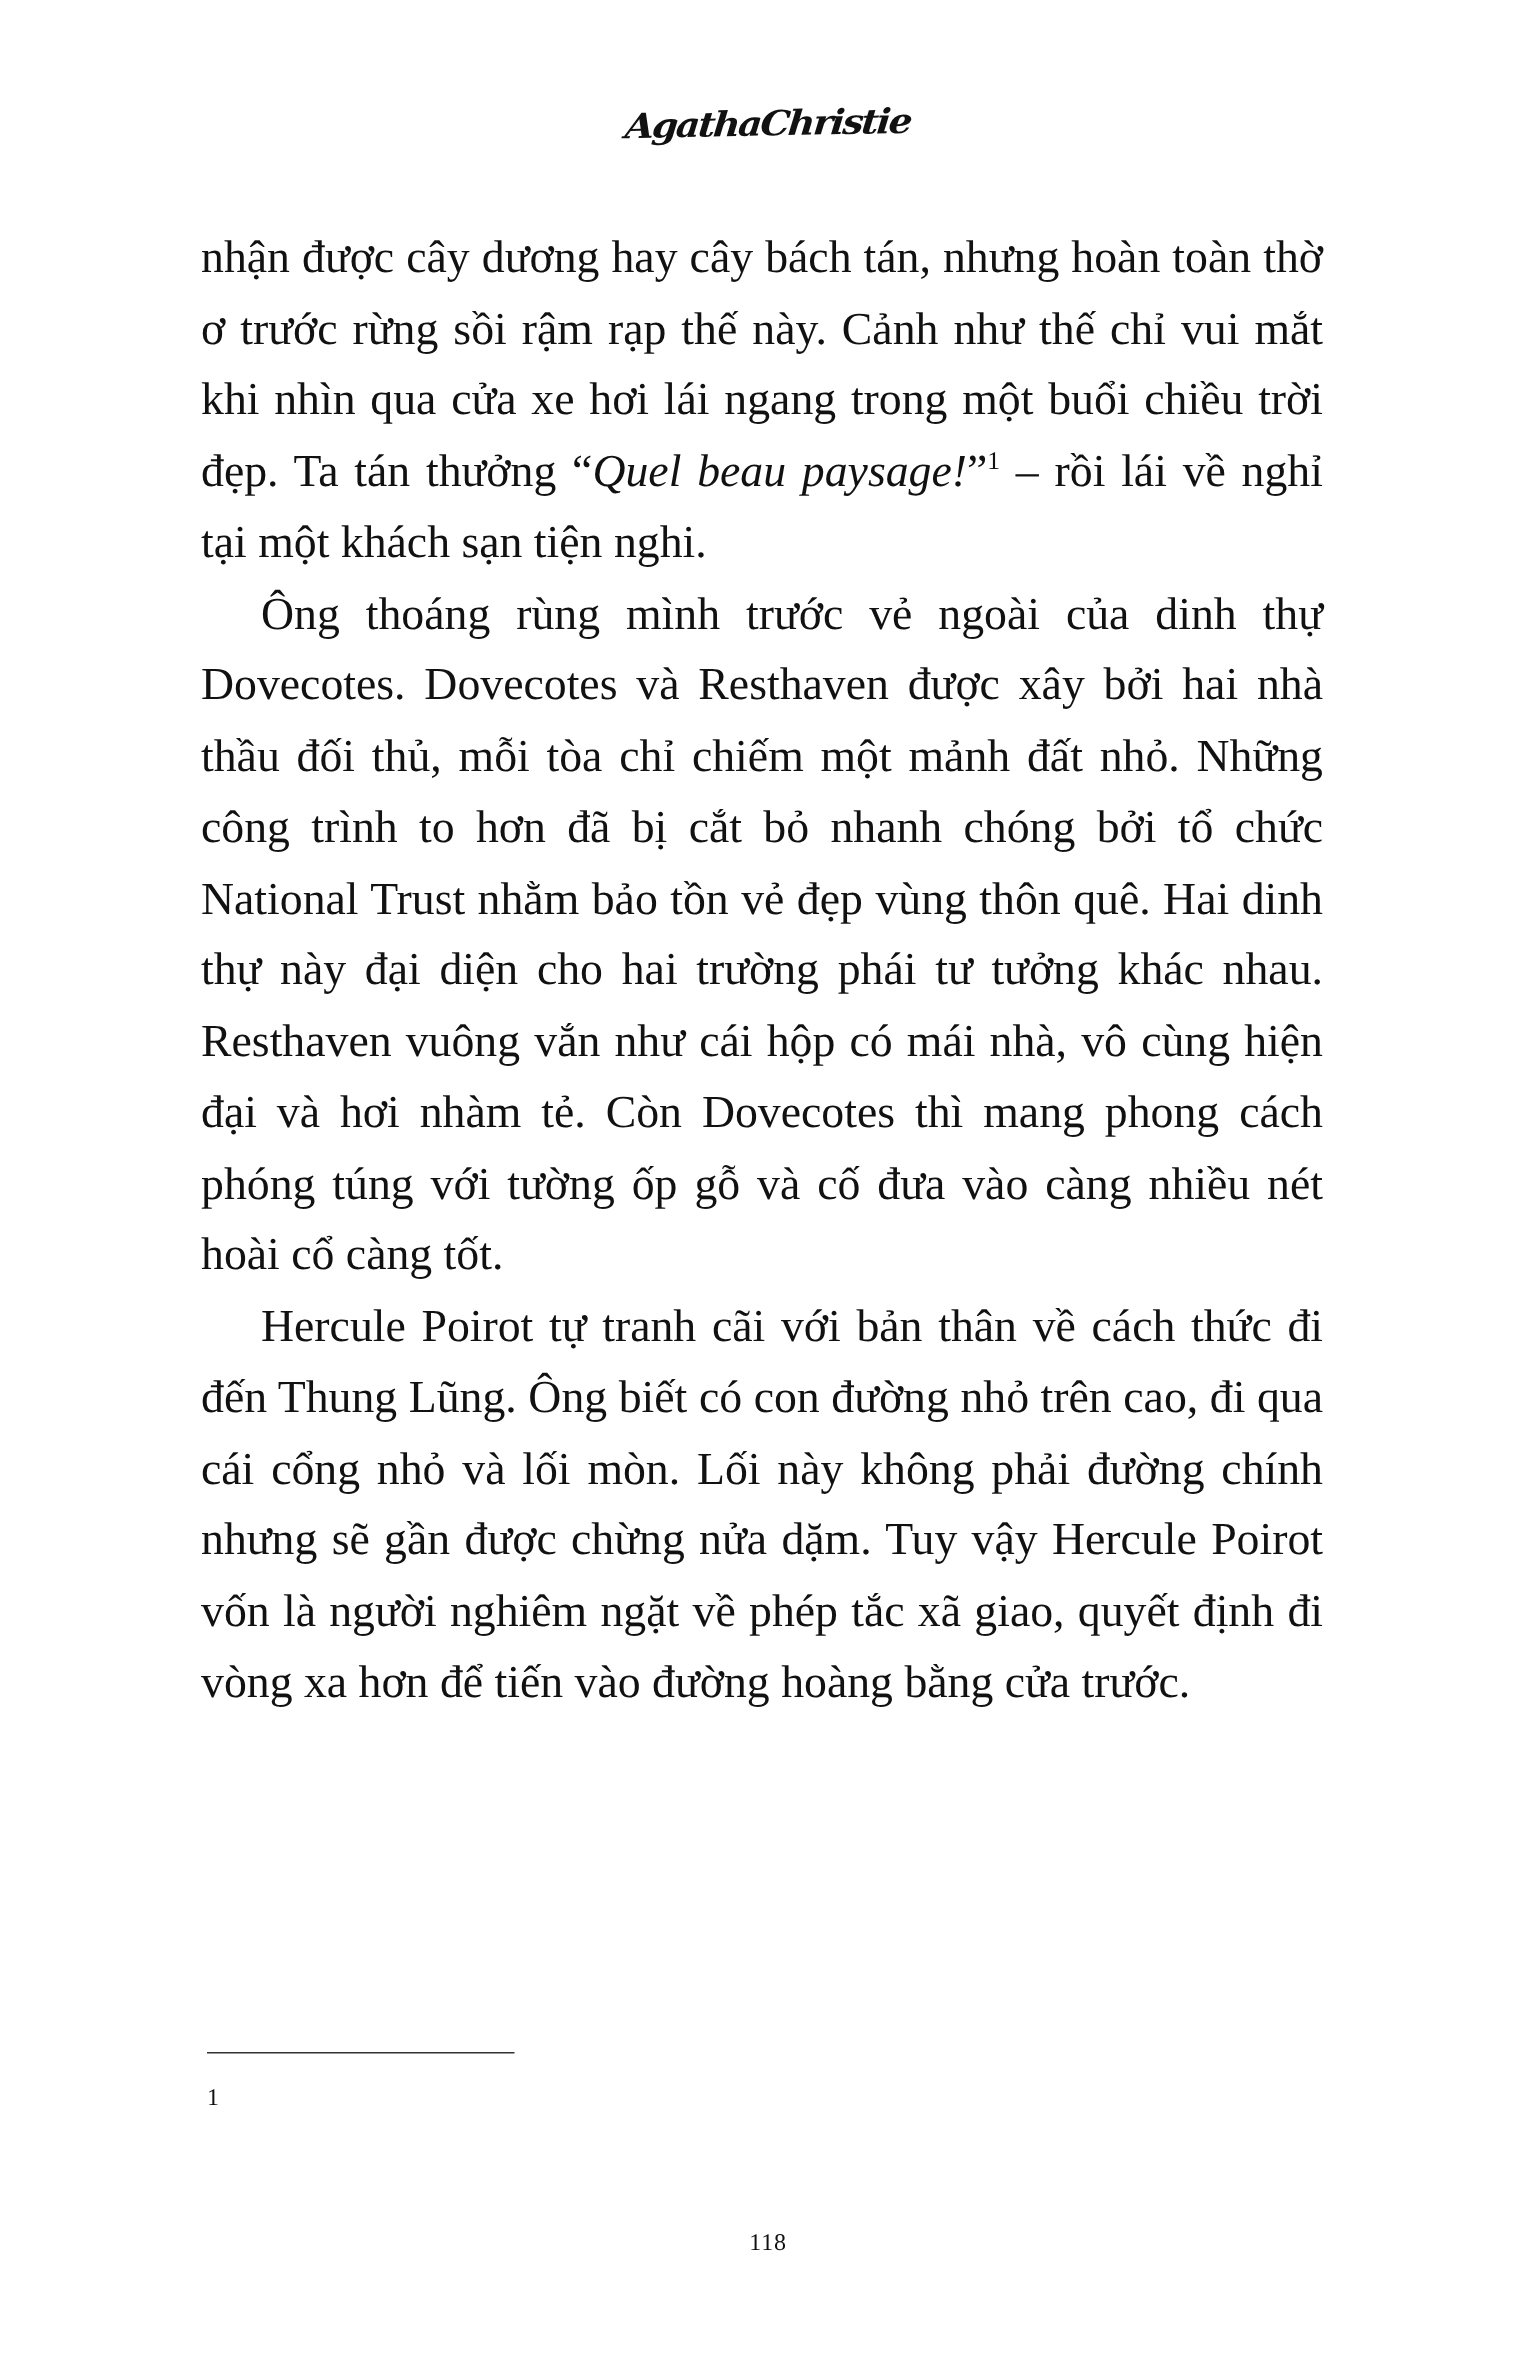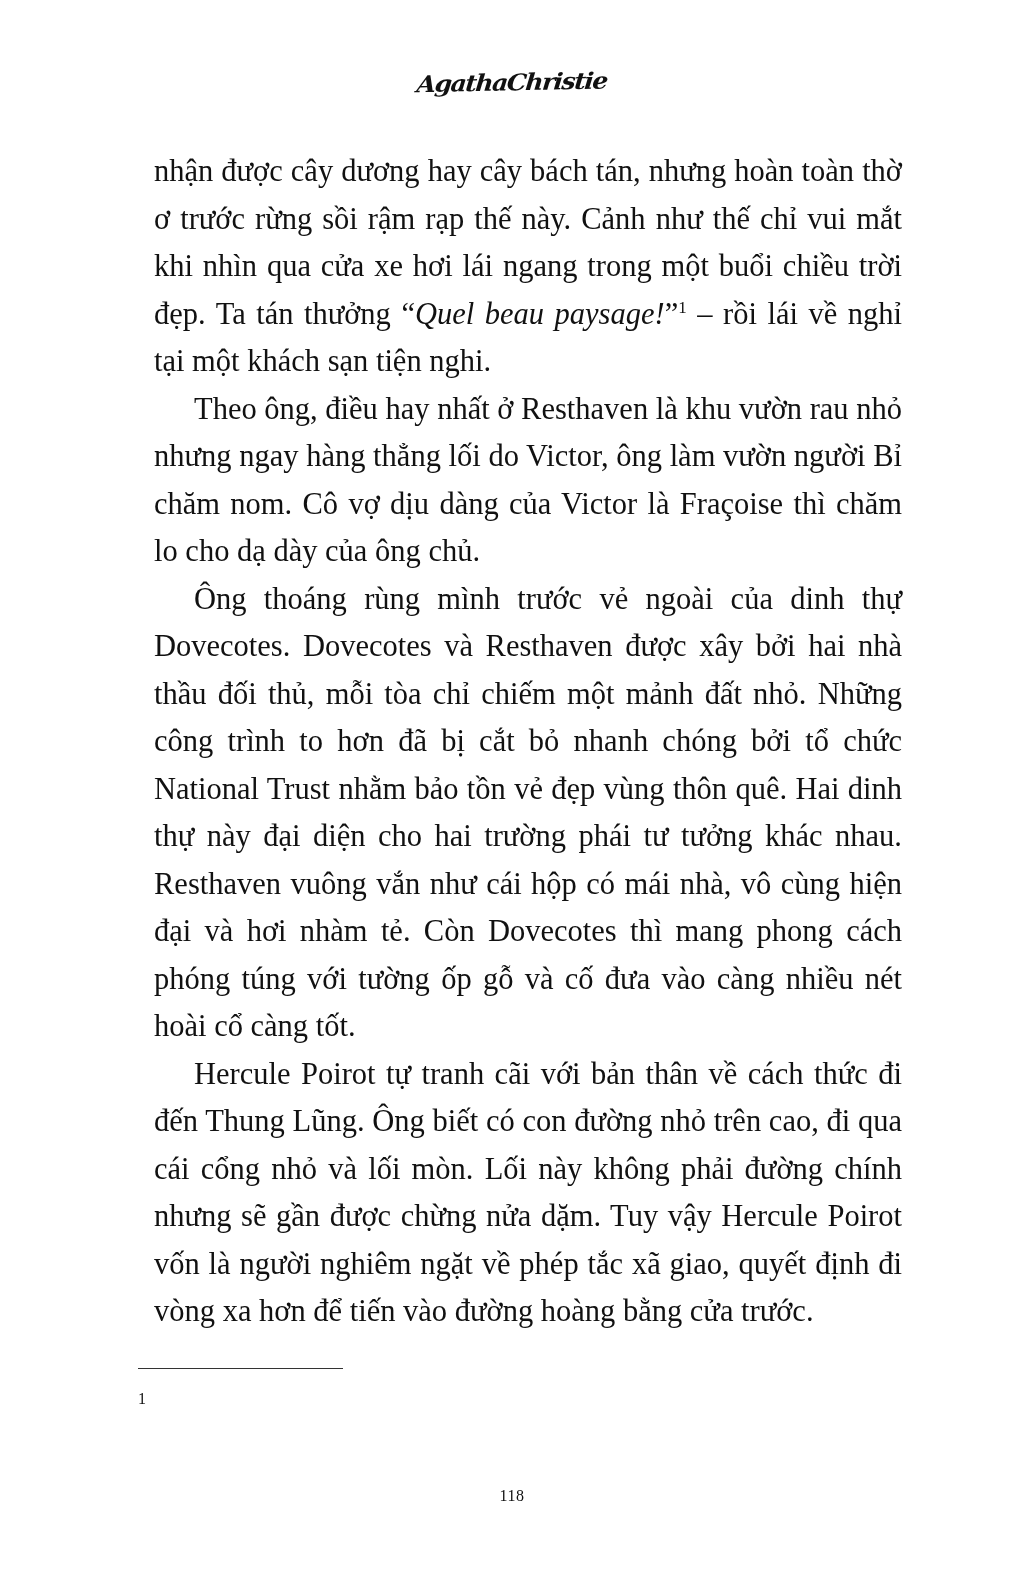--- a/index.html
+++ b/index.html
@@ -35,21 +35,21 @@
     color: #111111;
     transform: scaleY(0.92);
   }
   .running-head .sig {
     display: inline-block;
     transform: skewX(-6deg) rotate(-1.2deg);
   }
   .body-col {
     position: absolute;
     top: 148px;
-    left: 154px;
+    left: 134px;
     width: 748px;
   }
   p.para {
     margin: 0;
     font-size: 30.5px;
     line-height: 47.5px;
     text-align: justify;
     text-justify: inter-word;
     hyphens: none;
     color: #111111;
@@ -104,21 +104,20 @@
 <body>
 
 <div class="page">
 
   <div class="running-head">
     <span class="sig">AgathaChristie</span>
   </div>
 
   <div class="body-col" id="body-col">
       <p class="para"><span>nhận được cây dương hay cây bách tán, nhưng hoàn toàn thờ ơ trước rừng sồi rậm rạp thế này. Cảnh như thế chỉ vui mắt khi nhìn qua cửa xe hơi lái ngang trong một buổi chiều trời đẹp. Ta tán thưởng “</span><em>Quel beau paysage!</em><span>”</span><sup class="fn">1</sup><span> – rồi lái về nghỉ tại một khách sạn tiện nghi.</span></p>
-      <p class="para indent"><span>Theo ông, điều hay nhất ở Resthaven là khu vườn rau nhỏ nhưng ngay hàng thẳng lối do Victor, ông làm vườn người Bỉ chăm nom. Cô vợ dịu dàng của Victor là Fraçoise thì chăm lo cho dạ dày của ông chủ.</span></p>
       <p class="para indent"><span>Ông thoáng rùng mình trước vẻ ngoài của dinh thự Dovecotes. Dovecotes và Resthaven được xây bởi hai nhà thầu đối thủ, mỗi tòa chỉ chiếm một mảnh đất nhỏ. Những công trình to hơn đã bị cắt bỏ nhanh chóng bởi tổ chức National Trust nhằm bảo tồn vẻ đẹp vùng thôn quê. Hai dinh thự này đại diện cho hai trường phái tư tưởng khác nhau. Resthaven vuông vắn như cái hộp có mái nhà, vô cùng hiện đại và hơi nhàm tẻ. Còn Dovecotes thì mang phong cách phóng túng với tường ốp gỗ và cố đưa vào càng nhiều nét hoài cổ càng tốt.</span></p>
       <p class="para indent"><span>Hercule Poirot tự tranh cãi với bản thân về cách thức đi đến Thung Lũng. Ông biết có con đường nhỏ trên cao, đi qua cái cổng nhỏ và lối mòn. Lối này không phải đường chính nhưng sẽ gần được chừng nửa dặm. Tuy vậy Hercule Poirot vốn là người nghiêm ngặt về phép tắc xã giao, quyết định đi vòng xa hơn để tiến vào đường hoàng bằng cửa trước.</span></p>
     </div>
 
   <div class="footnote-area">
     <div class="footnote-rule"></div>
     <div class="footnote">
       <span class="marker">1</span>
     </div>
   </div>

